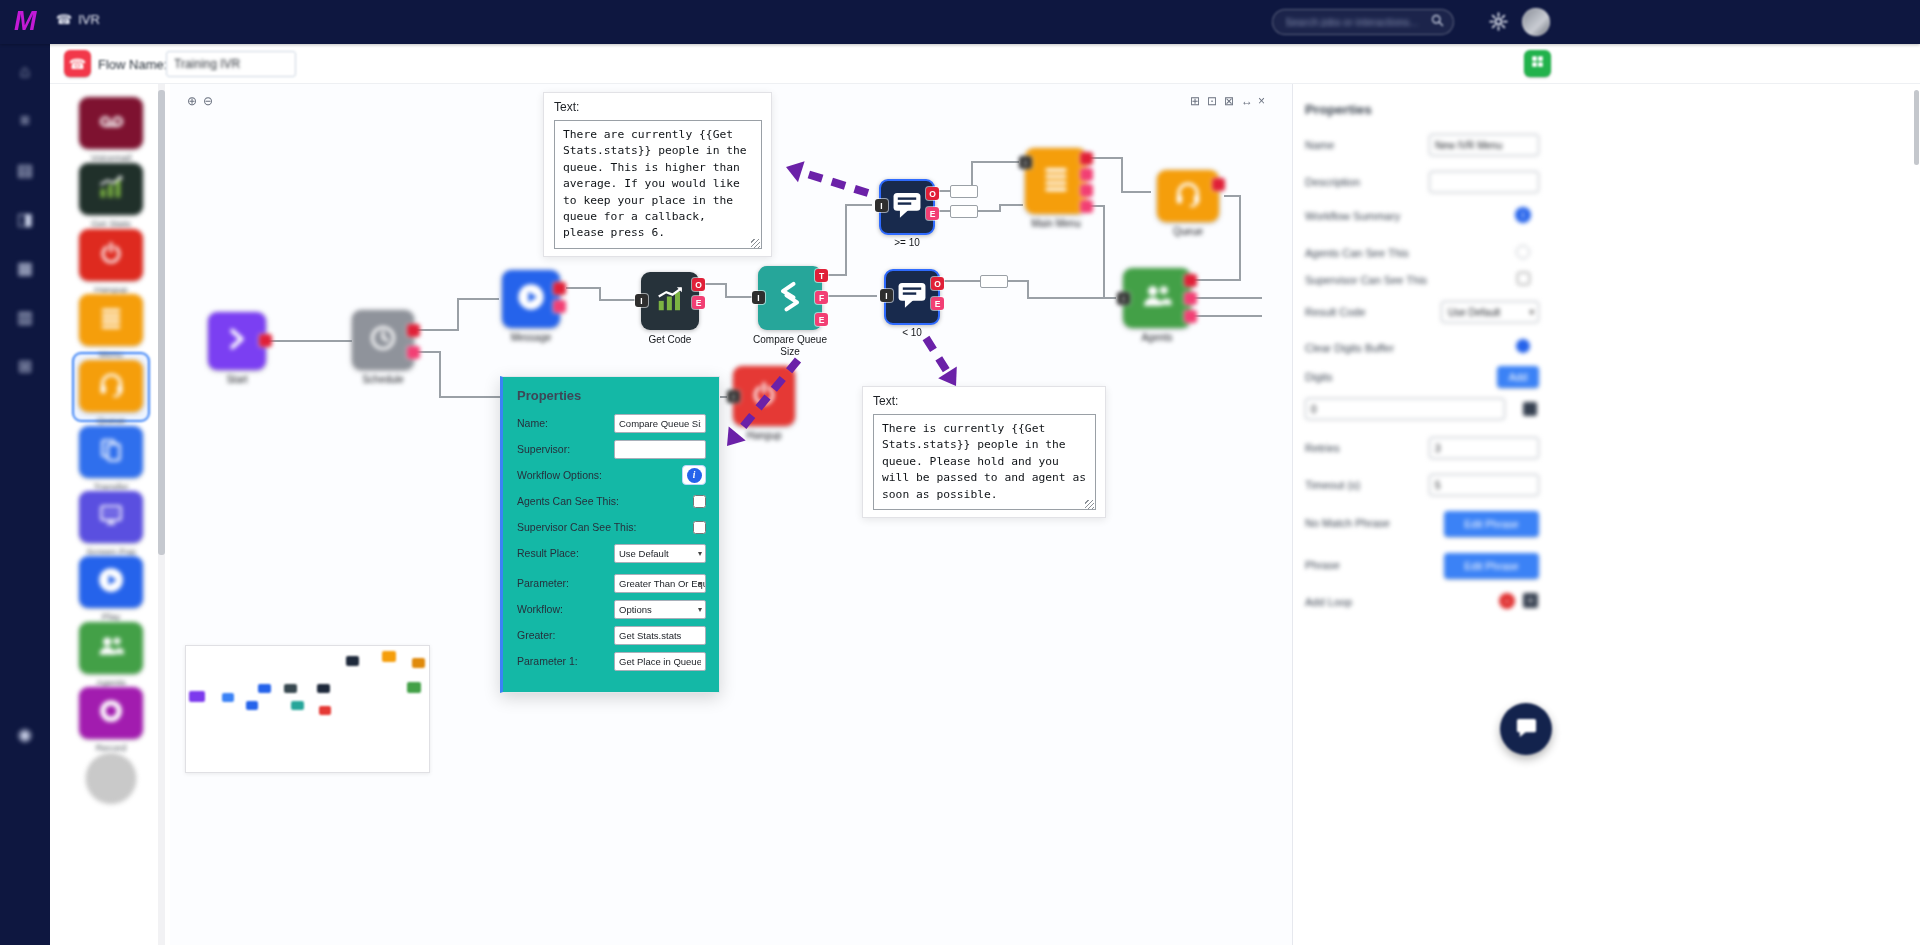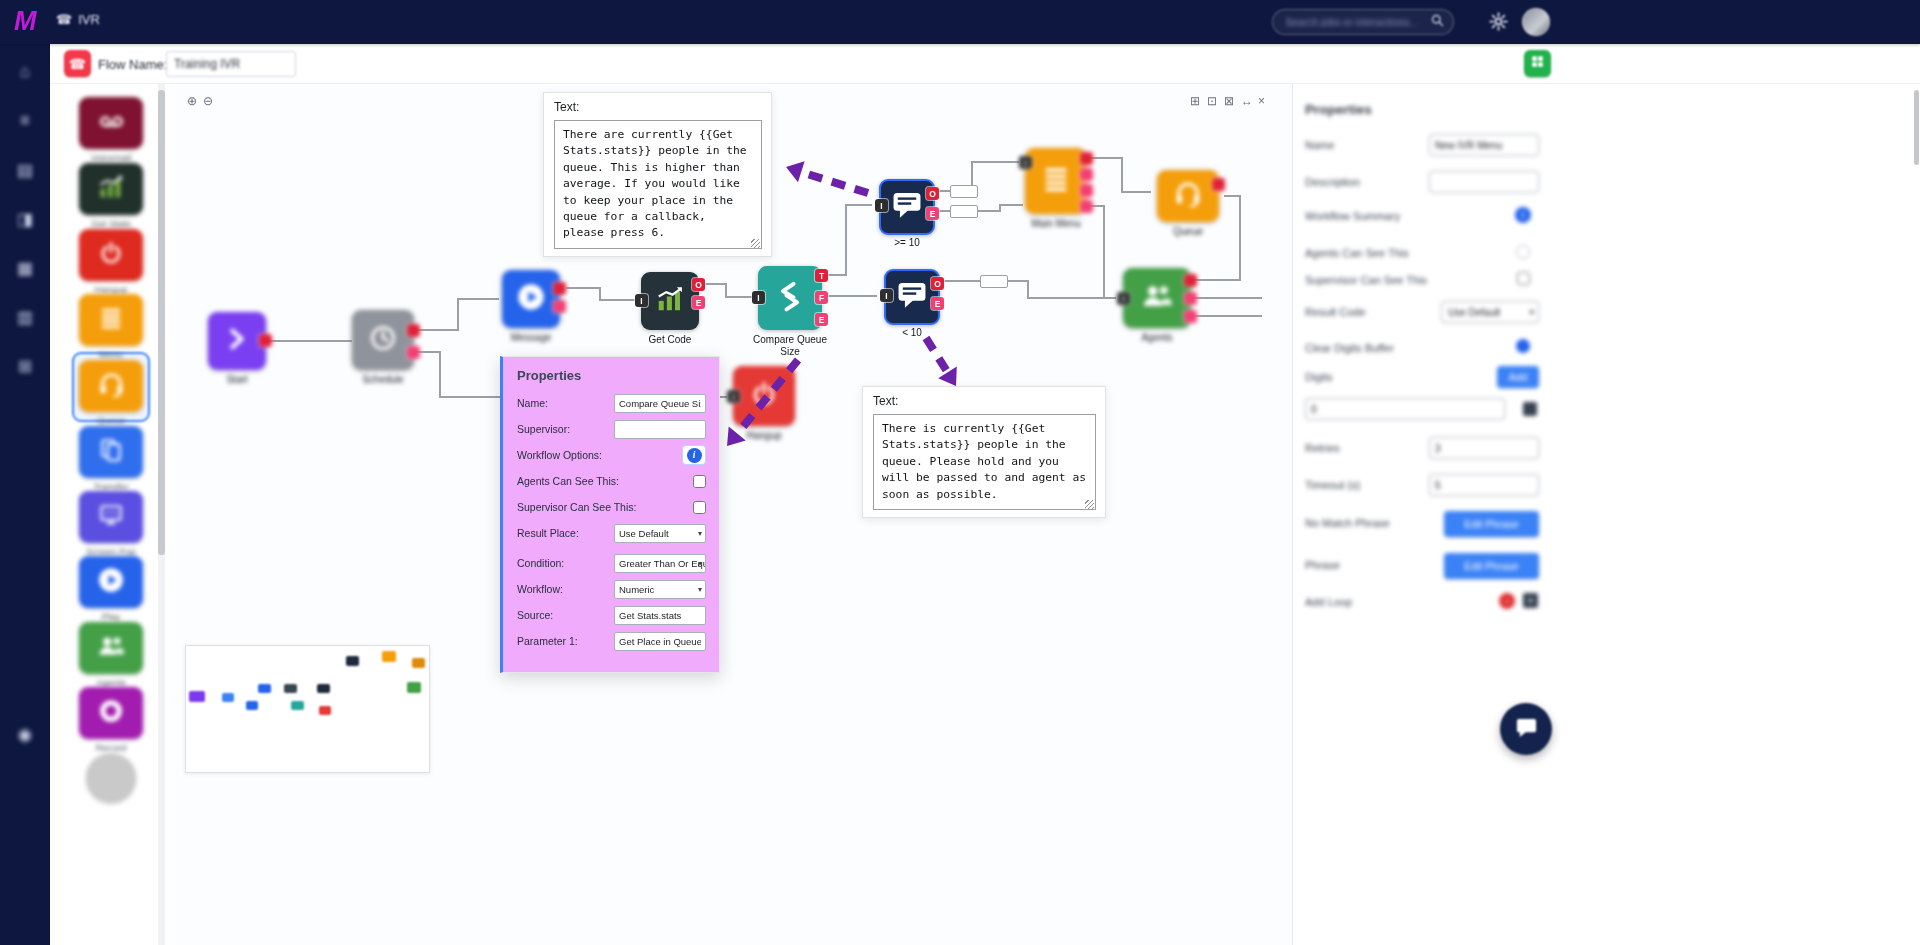--- a/index.html
+++ b/index.html
@@ -57,21 +57,21 @@
   .port.pink { background:#f23f74; }
   .node.sel { border:2px solid #2f6bff; }
 
   
   .anno { position:absolute; background:#fff; border:1px solid #e2e2e6; box-shadow:0 2px 8px rgba(0,0,0,.09); z-index:32; padding:7px 10px; }
   .anno .alabel { font-size:12px; color:#1d2126; margin-bottom:6px; }
   .anno .ta { position:relative; border:1px solid #9aa0a6; background:#fff; padding:6px 8px; font-family:"DejaVu Sans Mono", monospace; font-size:11.3px; line-height:1.45; color:#101418; }
   .anno .rz { position:absolute; right:1px; bottom:1px; width:9px; height:9px; background:repeating-linear-gradient(135deg, transparent 0 2px, #8b9096 2px 3px); }
 
   
-  #node-panel { position:absolute; left:500px; top:356px; width:220px; background:#f0abfc; border:1px solid #e3e6ea; border-left:3px solid #3b82f6; box-shadow:0 5px 16px rgba(0,0,0,.16); z-index:34; padding:11px 13px 13px 14px; }
+  #node-panel { position:absolute; left:500px; top:376px; width:220px; background:#14b8a6; border:1px solid #e3e6ea; border-left:3px solid #3b82f6; box-shadow:0 5px 16px rgba(0,0,0,.16); z-index:34; padding:11px 13px 13px 14px; }
   #node-panel h3 { font-size:13px; color:#3d4757; margin-bottom:10px; font-weight:bold; }
   .prow { display:flex; align-items:center; justify-content:space-between; height:20px; margin-bottom:6px; }
   .prow label { font-size:10.5px; color:#26303c; }
   .pinput { width:92px; height:19px; border:1px solid #a9b0ba; border-radius:2px; font-size:9.5px; padding:0 4px; font-family:inherit; color:#1a1e24; }
   .psel { width:92px; height:19px; border:1px solid #a9b0ba; border-radius:2px; font-size:9.5px; color:#1a1e24; display:flex; align-items:center; padding:0 13px 0 4px; position:relative; background:#fff; overflow:hidden; white-space:nowrap; cursor:pointer; }
   .psel::after { content:"▾"; position:absolute; right:3px; top:4px; font-size:8px; color:#444; }
   .pcheck { width:13px; height:13px; }
   .info-btn { width:24px; height:20px; border:1px solid #bcd6fb; border-radius:4px; background:#fff; display:flex; align-items:center; justify-content:center; cursor:pointer; }
   .info-dot { width:15px; height:15px; border-radius:50%; background:#2563eb; color:#fff; font-size:9.5px; font-weight:bold; font-family:"Liberation Serif", serif; font-style:italic; display:flex; align-items:center; justify-content:center; }
 
@@ -457,29 +457,29 @@
     </div>
     <div class="prow">
       <label>Supervisor Can See This:</label>
       <input class="pcheck" type="checkbox" style="">
     </div>
     <div class="prow">
       <label>Result Place:</label>
       <span class="psel">Use Default</span>
     </div>
     <div class="prow" style="margin-top:10px">
-      <label>Condition:</label>
+      <label>Parameter:</label>
       <span class="psel">Greater Than Or Equal</span>
     </div>
     <div class="prow">
       <label>Workflow:</label>
-      <span class="psel">Numeric</span>
-    </div>
-    <div class="prow">
-      <label>Source:</label>
+      <span class="psel">Options</span>
+    </div>
+    <div class="prow">
+      <label>Greater:</label>
       <input class="pinput" type="text" value="Get Stats.stats" style="">
     </div>
     <div class="prow" style="margin-bottom:8px">
       <label>Parameter 1:</label>
       <input class="pinput" type="text" value="Get Place in Queue.stats" style="">
     </div>
   </div>
 
   <svg id="arrows" class="layer">
     <g stroke="#6b21a8" stroke-width="8" fill="none" stroke-dasharray="14 10">

